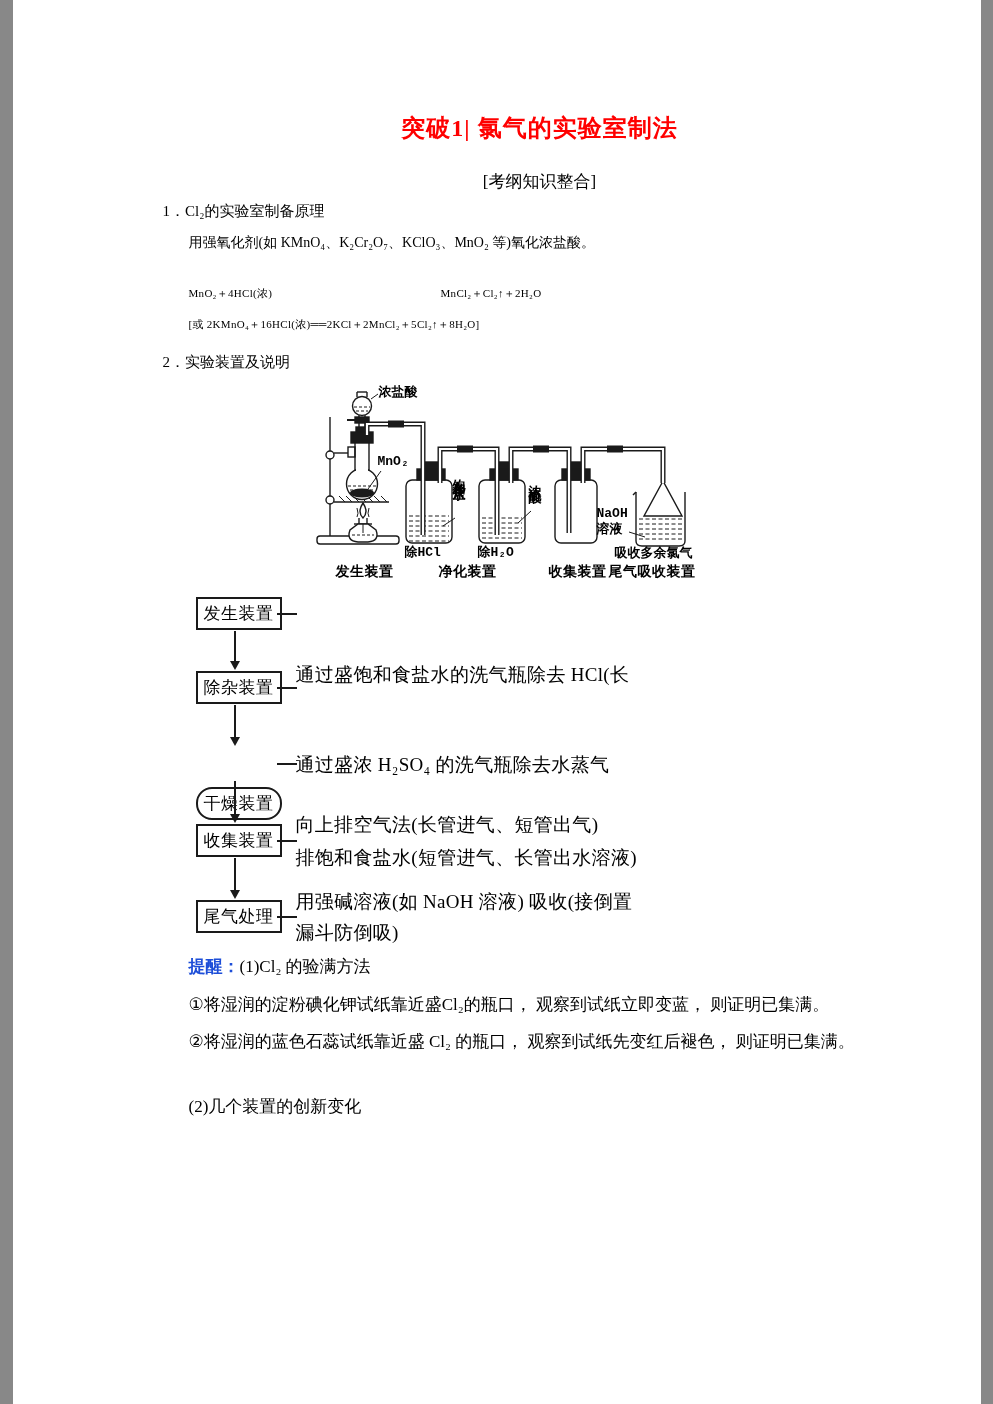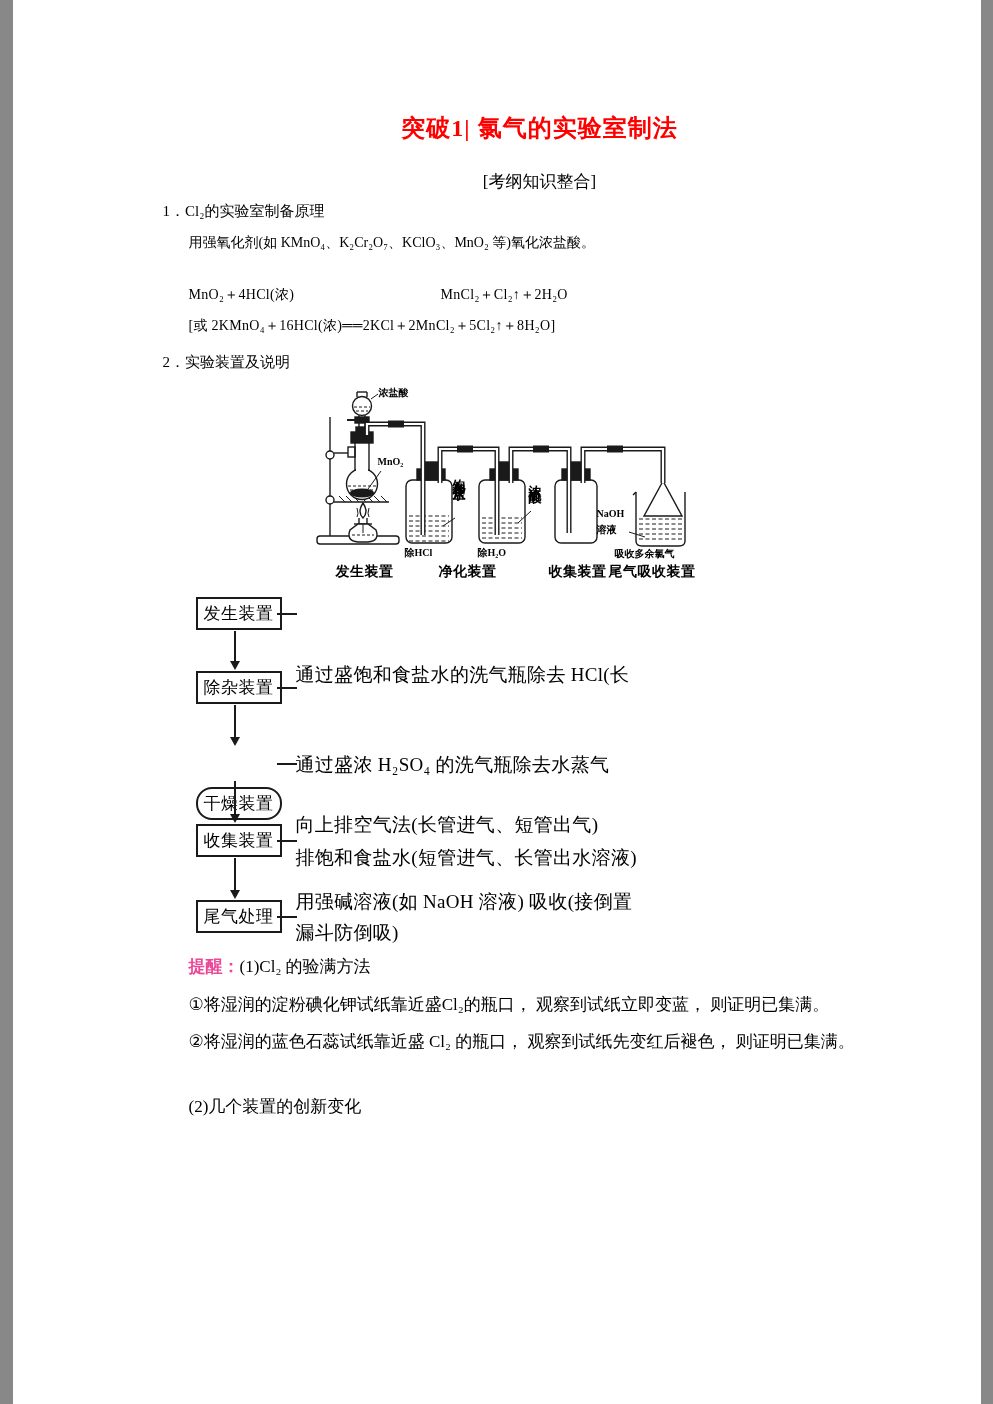--- a/index.html
+++ b/index.html
@@ -7,40 +7,40 @@
     position:relative;width:952px;height:1404px;margin:0 auto;background:#ffffff;
     font-family:"Liberation Serif","DejaVu Serif","DejaVu Sans",serif;color:#000;
     overflow:hidden;
     padding-left:16px;
   }
   .abs{position:absolute;}
   .doc-title{left:150px;top:112px;width:726px;text-align:center;font-size:24px;font-weight:bold;color:#ff0000;letter-spacing:1px;padding-left:14px;}
   .doc-subtitle{left:150px;top:170px;width:726px;text-align:center;font-size:17px;padding-left:14px;}
   .h-num{left:150px;font-size:15px;}
   .body-text{left:176px;font-size:14px;}
-  .eq{font-size:14px;letter-spacing:.3px;}
+  .eq{font-size:11px;letter-spacing:.3px;}
   
   .diagram{left:280px;top:385px;width:420px;height:210px;}
   .diagram svg{position:absolute;left:0;top:0;}
-  .dlabel{position:absolute;font-weight:700;font-size:10px;line-height:14px;white-space:nowrap;}
+  .dlabel{position:absolute;font-weight:700;font-size:13px;line-height:14px;white-space:nowrap;font-family:Liberation Mono, monospace;}
   .vlabel{position:absolute;font-weight:700;font-size:13px;line-height:13px;writing-mode:vertical-rl;text-orientation:upright;letter-spacing:2px;}
   .dcaption{position:absolute;font-weight:700;font-size:14px;white-space:nowrap;letter-spacing:.5px;}
   
   .flow-box{position:absolute;left:183px;border:2px solid #1a1a1a;padding:3px 6px;font-size:17px;letter-spacing:.5px;background:#fff;white-space:nowrap;}
   .flow-dash{position:absolute;width:20px;height:2px;background:#1a1a1a;left:264px;}
   .flow-text{position:absolute;left:283px;font-size:19px;line-height:31px;white-space:nowrap;letter-spacing:.3px;}
   .flow-arrow{position:absolute;left:221px;width:2px;background:#1a1a1a;}
   .flow-arrow::after{content:'';position:absolute;left:-4px;bottom:-8px;width:0;height:0;
     border-left:5px solid transparent;border-right:5px solid transparent;border-top:9px solid #1a1a1a;}
   .cond-arrow{display:inline-flex;flex-direction:column;align-items:center;vertical-align:-4px;margin:0 4px;}
   .cond-label{font-size:13px;line-height:13px;letter-spacing:1px;}
   .cond-line{position:relative;width:48px;height:0;border-top:2px solid #1a1a1a;margin-top:3px;}
   .cond-line::after{content:'';position:absolute;right:-2px;top:-6px;width:0;height:0;
     border-top:5px solid transparent;border-bottom:5px solid transparent;border-left:9px solid #1a1a1a;}
-  .reminder-label{color:#ec4899;font-weight:bold;}
+  .reminder-label{color:#1d4ed8;font-weight:bold;}
   .note{left:176px;font-size:17px;white-space:nowrap;}
 </style>
 </head>
 <body>
 
 <div class="page">
 
   <div class="abs doc-title">突破1| 氯气的实验室制法</div>
   <div class="abs doc-subtitle">[考纲知识整合]</div>
 

